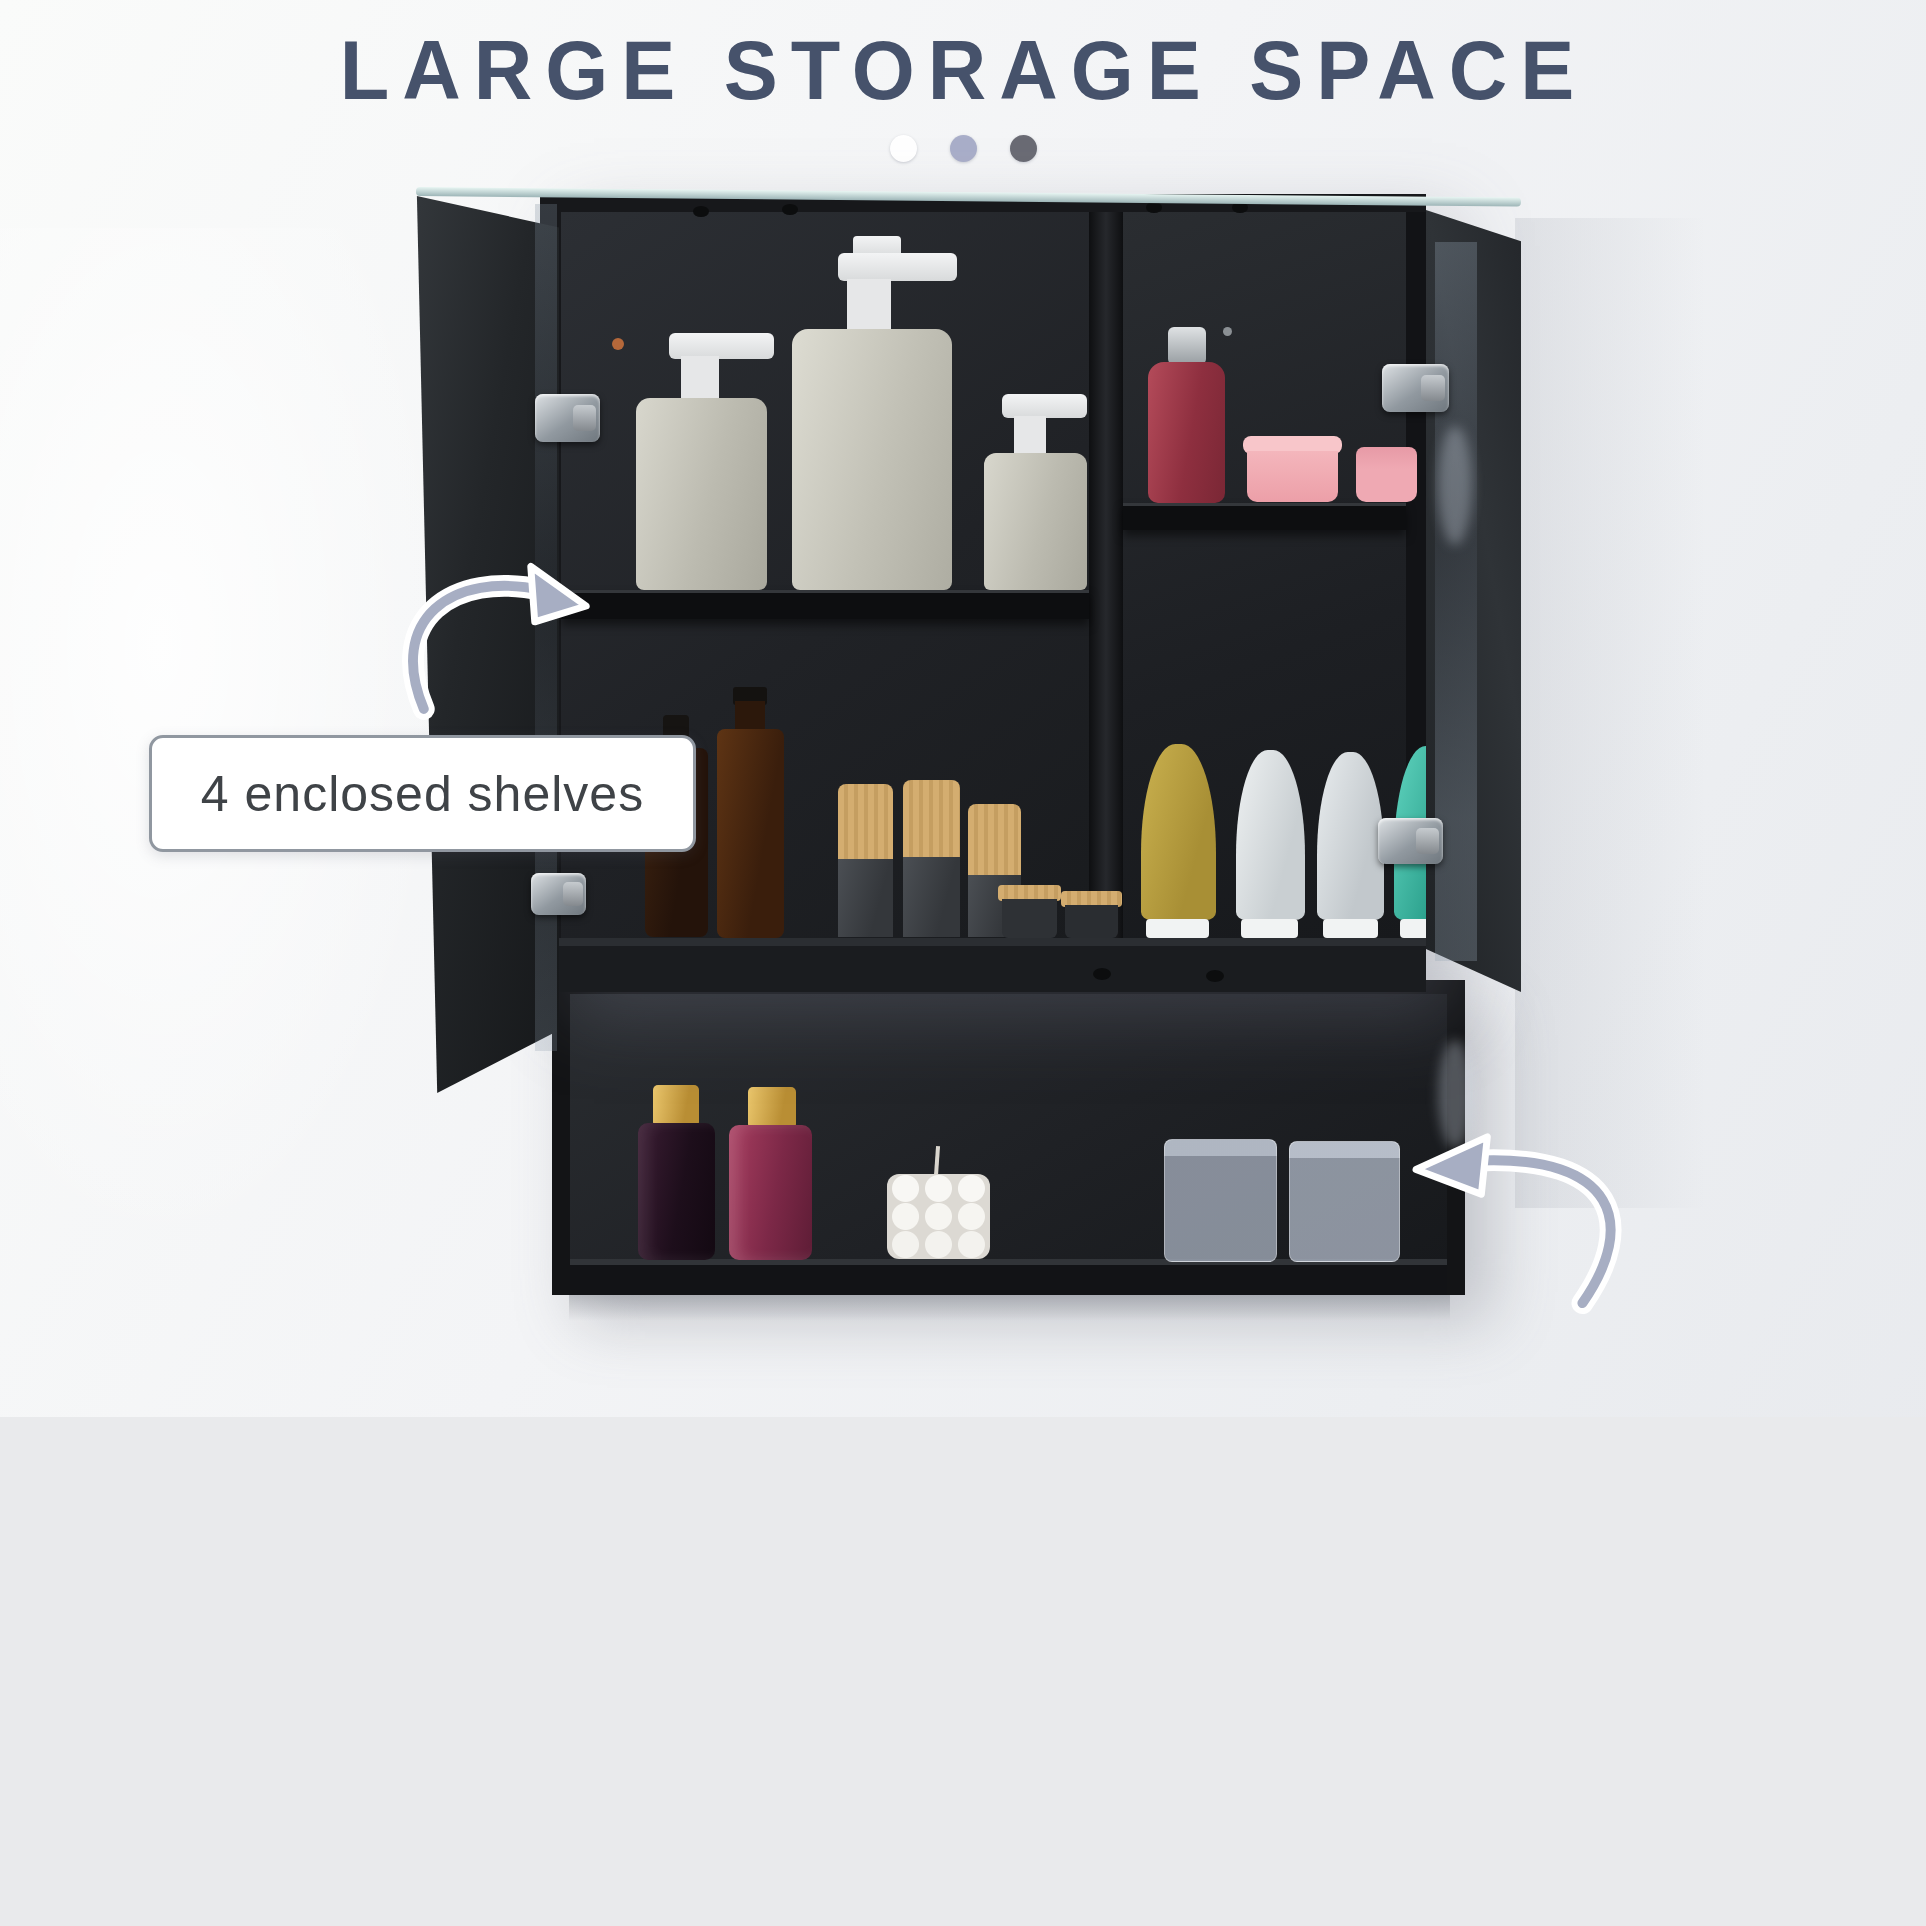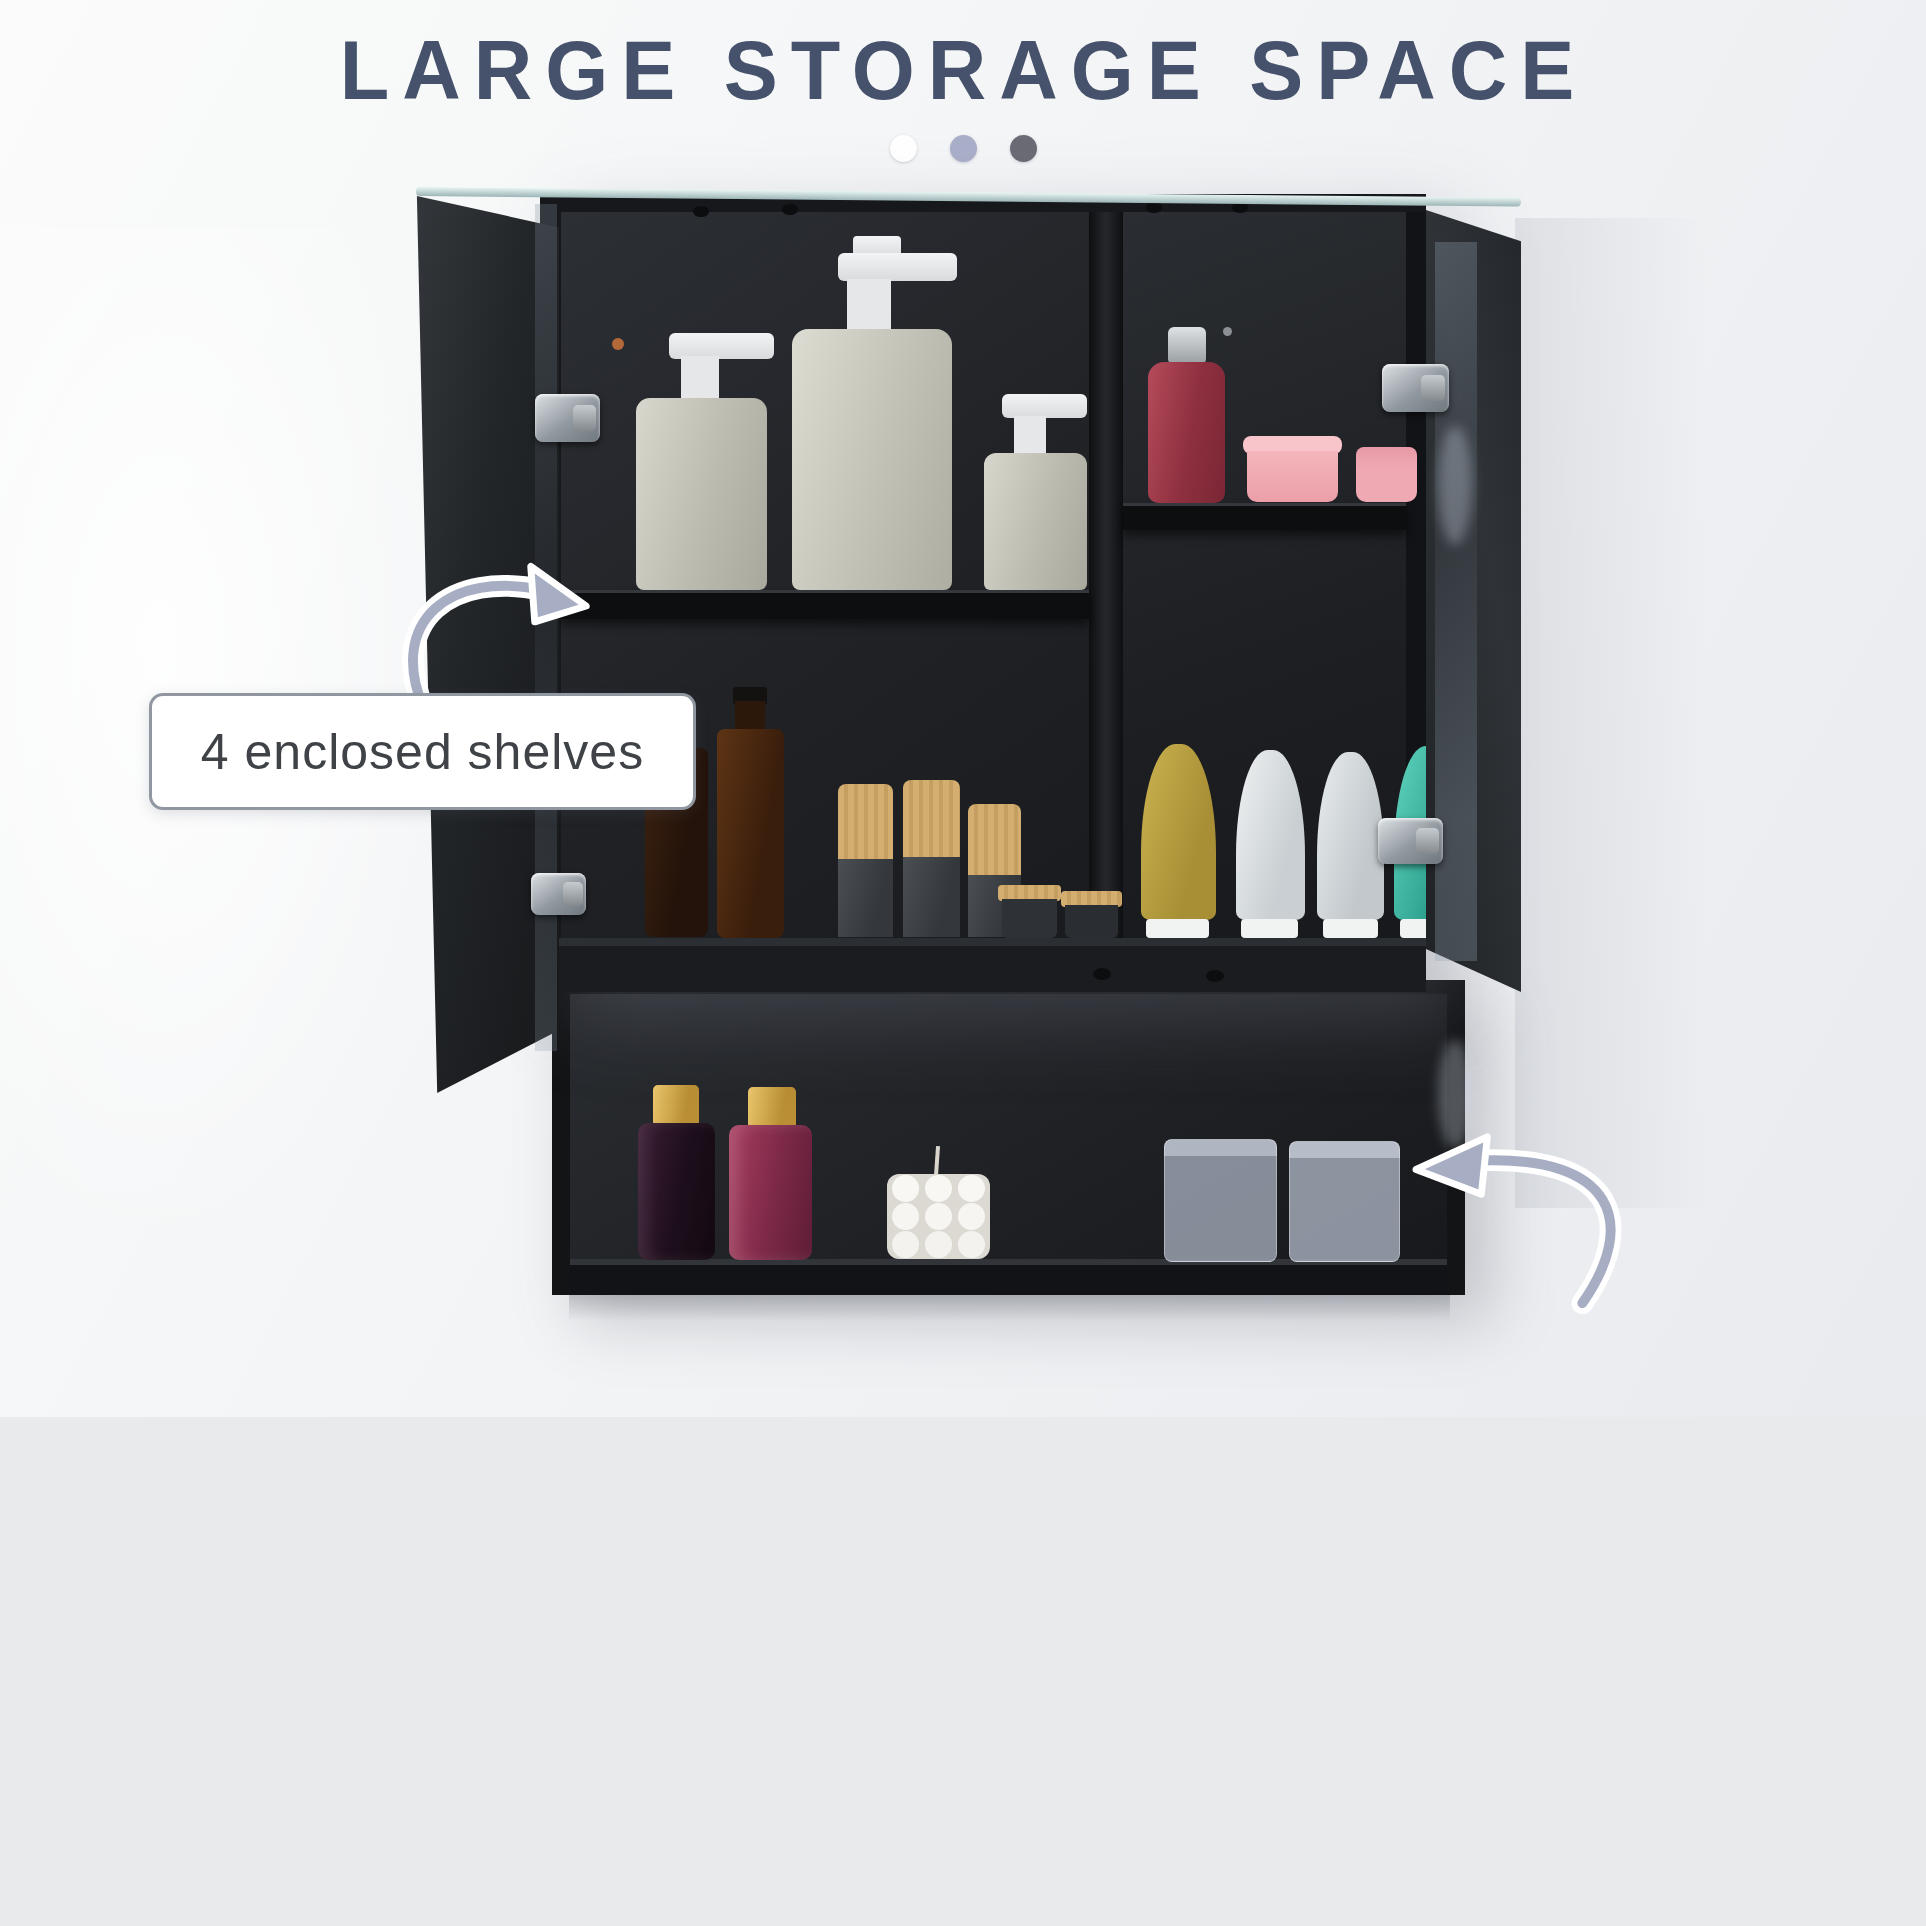--- a/index.html
+++ b/index.html
@@ -20,21 +20,21 @@
          font-size:81px;font-weight:800;letter-spacing:13px;color:#46526b;
          transform:scaleY(1.04);}
   .dots{left:0;top:135px;width:1927px;display:flex;justify-content:center;gap:33px;}
   .dot{width:27px;height:27px;border-radius:50%;box-shadow:0 1px 3px rgba(120,125,140,.35);}
 
   
   .callout{background:#ffffff;border:3px solid #9097a0;border-radius:14px;
            display:flex;align-items:center;justify-content:center;
            font-size:50px;color:#3f4347;letter-spacing:1px;
            box-shadow:0 4px 14px rgba(90,95,110,.18);}
-  .co1{left:149px;top:693px;width:541px;height:111px;}
+  .co1{left:149px;top:735px;width:541px;height:111px;}
   .co2{left:1358px;top:1323px;width:392px;height:97px;}
 
   
   .cab-upper{left:540px;top:194px;width:886px;height:798px;background:#17181b;
              box-shadow:30px 28px 69px rgba(105,110,122,.35);}
   .cab-topglass{left:416px;top:187px;width:1105px;height:9px;border-radius:4px;
              background:linear-gradient(#e7f5f2,#9db5b7);transform:rotate(.55deg);transform-origin:left center;}
   .cab-back-left{left:561px;top:212px;width:528px;height:726px;
              background:linear-gradient(145deg,#2c2f34,#202226 55%,#191b1e);}
   .cab-back-right{left:1123px;top:212px;width:283px;height:726px;

